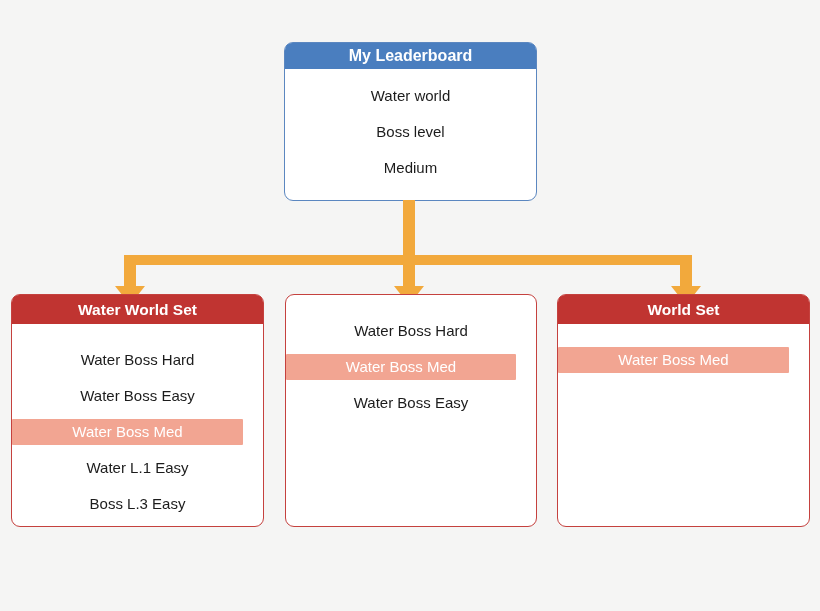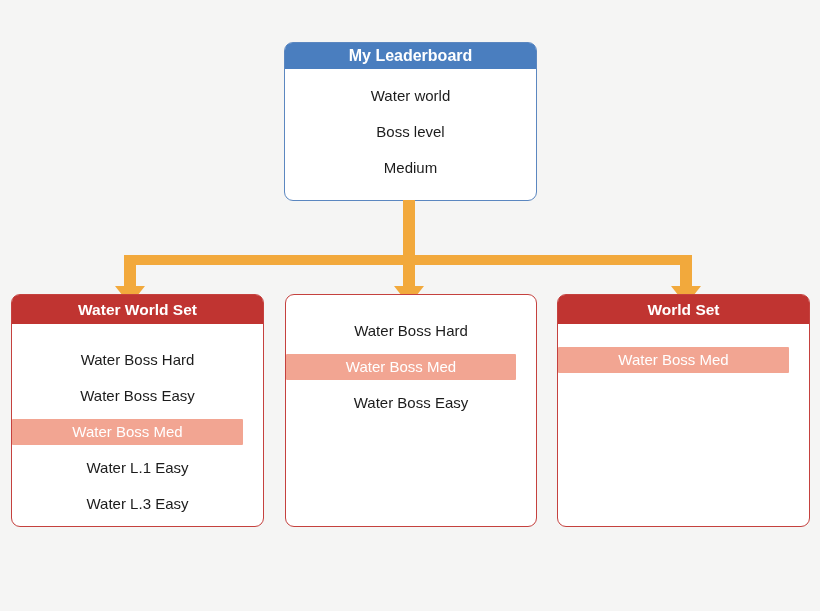--- a/index.html
+++ b/index.html
@@ -118,21 +118,21 @@
   <div class="arrowhead h-center"></div>
   <div class="arrowhead h-right"></div>
 
   <div class="card set pos-0">
     <div class="card-header">Water World Set</div>
     <div class="card-body">
       <div class="item">Water Boss Hard</div>
       <div class="item">Water Boss Easy</div>
       <div class="item highlighted">Water Boss Med</div>
       <div class="item">Water L.1 Easy</div>
-      <div class="item">Water L.3 Easy</div>
+      <div class="item">Boss L.3 Easy</div>
     </div>
   </div>
 
   <div class="card set pos-1">
     <div class="card-body">
       <div class="item">Water Boss Hard</div>
       <div class="item highlighted">Water Boss Med</div>
       <div class="item">Water Boss Easy</div>
     </div>
   </div>

